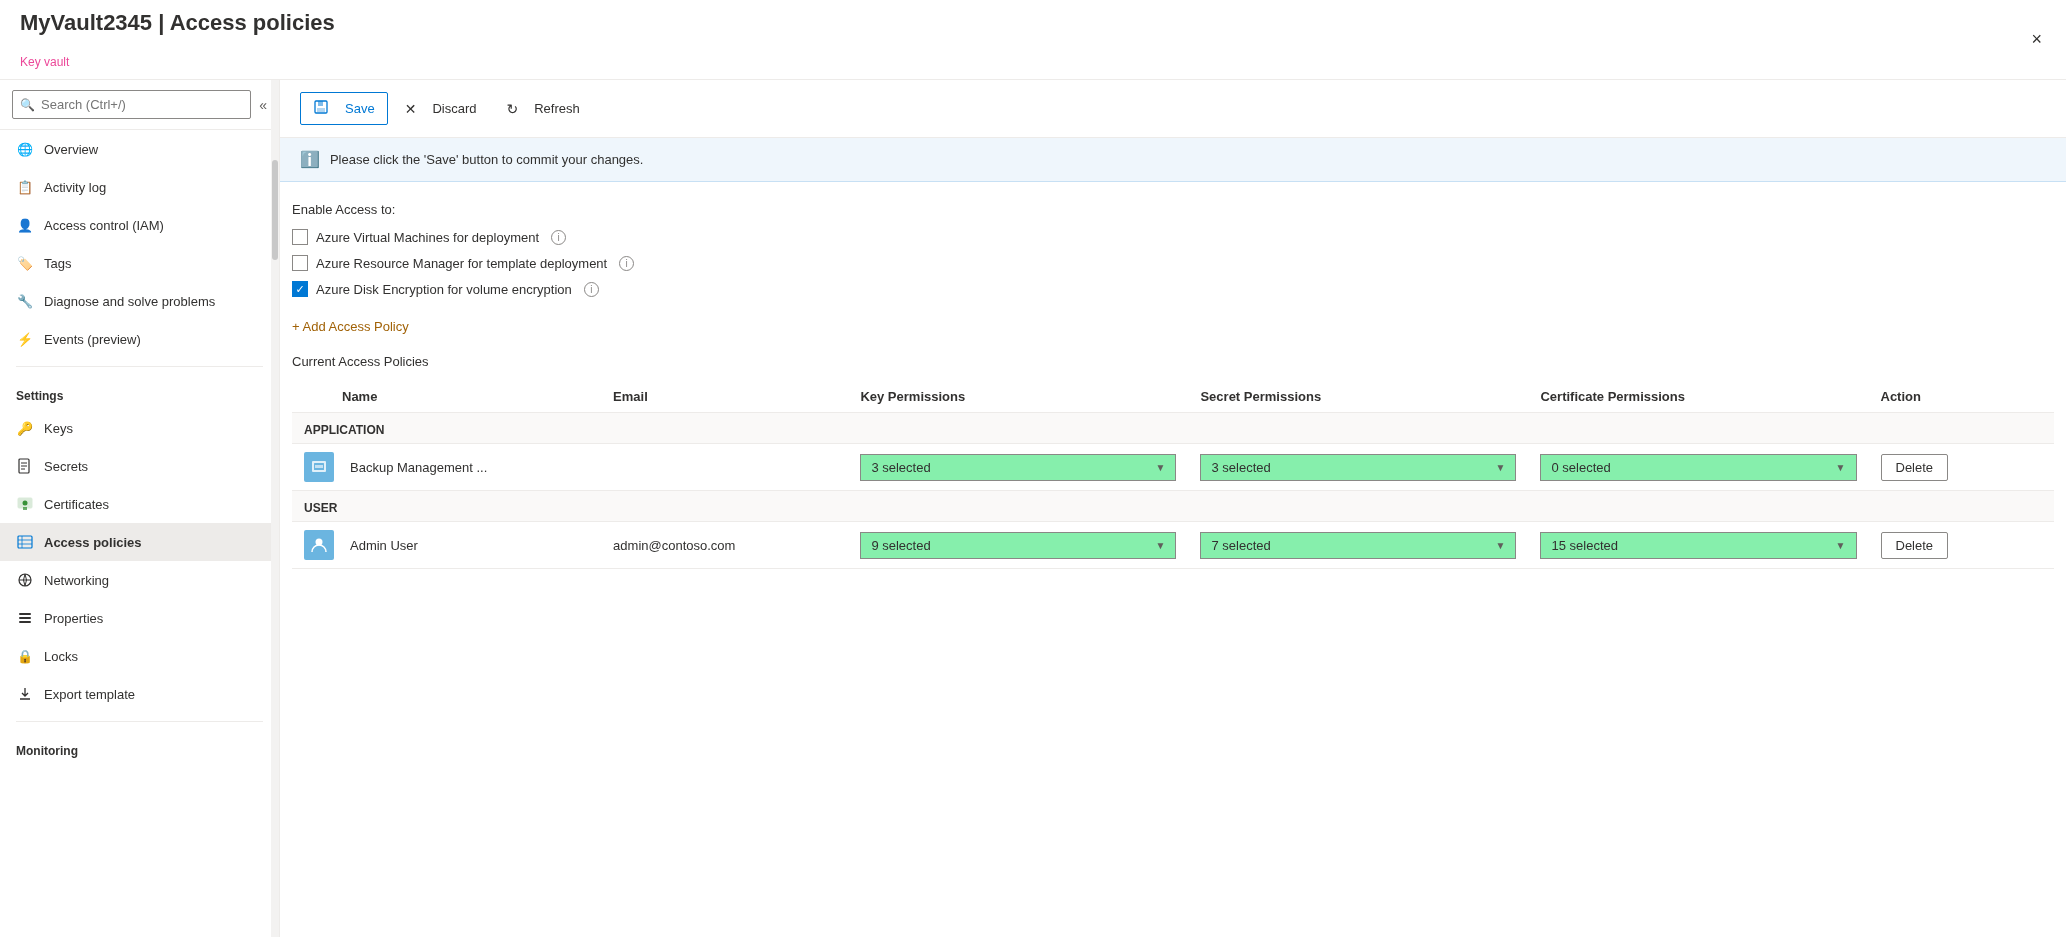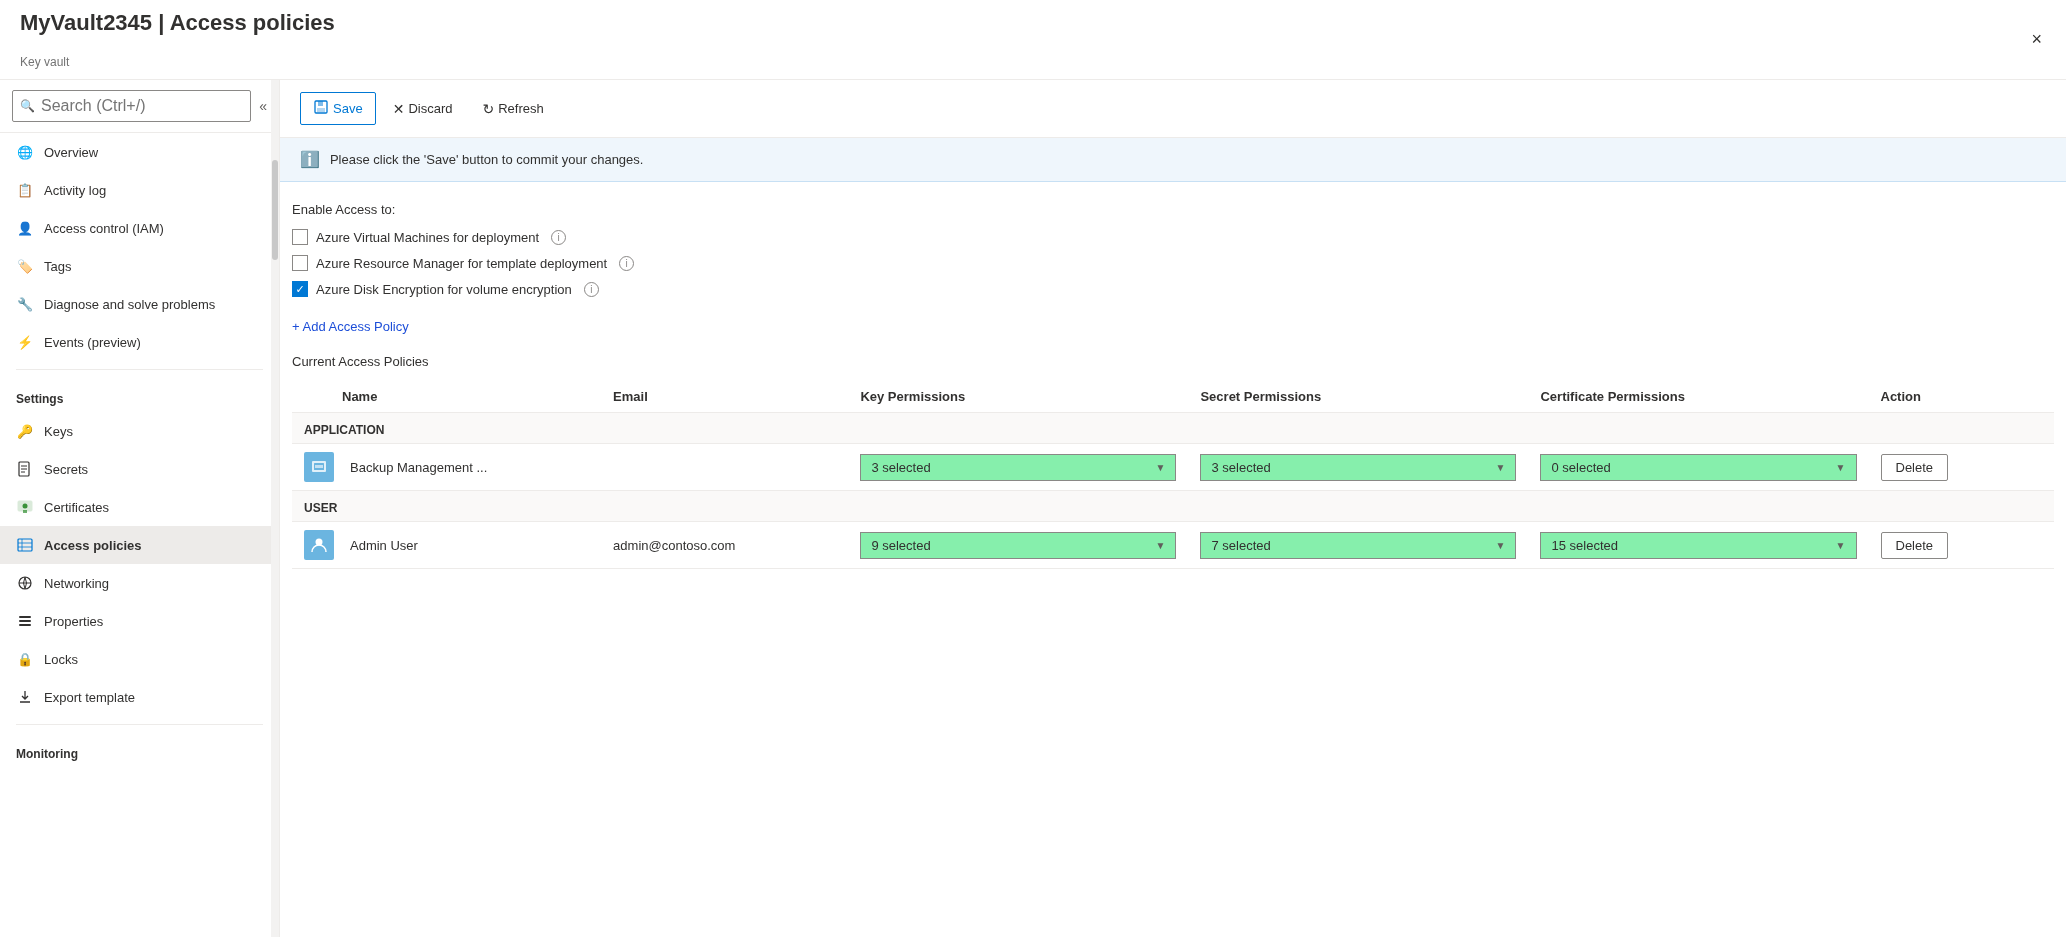--- a/index.html
+++ b/index.html
@@ -4,21 +4,21 @@
   <style>
     * { box-sizing: border-box; margin: 0; padding: 0; }
     body { font-family: 'Segoe UI', Arial, sans-serif; font-size: 13px; color: #323130; background: #fff; overflow: hidden; }
 
     .app-container { display: flex; flex-direction: column; width: 2066px; height: 937px; }
 
     
     .header { display: flex; align-items: center; justify-content: space-between; padding: 10px 20px; border-bottom: 1px solid #edebe9; min-height: 70px; }
     .header-left { display: flex; flex-direction: column; }
     .header-title { font-size: 22px; font-weight: 600; color: #323130; }
-    .header-subtitle { font-size: 12px; color: #737373; margin-top: 19px; }
+    .header-subtitle { font-size: 12px; color: #ec4899; margin-top: 19px; }
     .header-close { cursor: pointer; font-size: 18px; color: #323130; padding: 4px; }
 
     
     .body { display: flex; flex: 1; overflow: hidden; }
 
     
     .sidebar { width: 280px; min-width: 280px; border-right: 1px solid #edebe9; display: flex; flex-direction: column; overflow-y: auto; background: #fff; }
     .sidebar-search { padding: 10px 12px; border-bottom: 1px solid #edebe9; }
     .sidebar-search input { width: 100%; padding: 6px 10px 6px 28px; border: 1px solid #8a8886; border-radius: 2px; font-size: 13px; color: #323130; background: #fff; }
     .search-wrapper { position: relative; }
@@ -30,42 +30,42 @@
     .nav-icon { width: 18px; height: 18px; display: flex; align-items: center; justify-content: center; flex-shrink: 0; }
 
     .section-label { padding: 14px 16px 6px 16px; font-size: 12px; font-weight: 700; color: #323130; }
     .section-divider { border: none; border-top: 1px solid #edebe9; margin: 8px 16px; }
 
     
     .main { flex: 1; overflow-y: auto; display: flex; flex-direction: column; }
 
     
     .toolbar { display: flex; align-items: center; padding: 12px 20px; gap: 4px; border-bottom: 1px solid #edebe9; }
-    .toolbar-btn { display: flex; align-items: center; gap: 4px; padding: 6px 12px; background: transparent; border: 1px solid transparent; cursor: pointer; font-size: 13px; color: #323130; border-radius: 2px; }
+    .toolbar-btn { display: flex; align-items: center; gap: 16px; padding: 6px 12px; background: transparent; border: 1px solid transparent; cursor: pointer; font-size: 13px; color: #323130; border-radius: 2px; }
     .toolbar-btn.primary { border-color: #0078d4; color: #0078d4; }
     .toolbar-btn .btn-icon { font-size: 14px; }
 
     
     .info-banner { display: flex; align-items: center; gap: 10px; padding: 12px 20px; background: #eff6fc; border-bottom: 1px solid #c7e0f4; margin: 0; }
     .info-icon { color: #0078d4; font-size: 16px; flex-shrink: 0; }
     .info-text { font-size: 13px; color: #323130; }
 
     
     .content { padding: 20px 12px; }
 
     .enable-access-label { font-size: 13px; font-weight: 400; color: #323130; margin-bottom: 12px; }
 
     .checkbox-row { display: flex; align-items: center; gap: 8px; margin-bottom: 10px; }
     .checkbox-box { width: 16px; height: 16px; border: 1px solid #8a8886; background: #fff; flex-shrink: 0; display: flex; align-items: center; justify-content: center; cursor: pointer; }
     .checkbox-box.checked { background: #0078d4; border-color: #0078d4; }
     .checkbox-box.checked::after { content: '✓'; color: #fff; font-size: 11px; }
     .checkbox-label { font-size: 13px; color: #323130; }
     .info-circle { width: 15px; height: 15px; border: 1px solid #8a8886; border-radius: 50%; display: inline-flex; align-items: center; justify-content: center; font-size: 10px; color: #8a8886; cursor: pointer; margin-left: 4px; }
 
-    .add-policy-link { color: #1d4ed8; font-size: 13px; cursor: pointer; margin-top: 12px; margin-bottom: 20px; display: inline-block; }
+    .add-policy-link { color: #a16207; font-size: 13px; cursor: pointer; margin-top: 12px; margin-bottom: 20px; display: inline-block; }
 
     .current-policies-label { font-size: 13px; font-weight: 400; color: #323130; margin-bottom: 12px; }
 
     
     .policy-table { width: 100%; border-collapse: collapse; }
     .policy-table th { text-align: left; font-size: 13px; font-weight: 600; color: #323130; padding: 8px 12px; border-bottom: 1px solid #edebe9; }
     .policy-table td { padding: 8px 12px; border-bottom: 1px solid #edebe9; font-size: 13px; color: #323130; vertical-align: middle; }
     .section-header-row td { font-size: 12px; font-weight: 700; color: #323130; padding: 10px 12px 6px; background: #faf9f8; border-top: 1px solid #edebe9; }
 
     .select-dropdown { display: flex; align-items: center; justify-content: space-between; padding: 5px 10px; border: 1px solid #8a8886; min-width: 160px; cursor: pointer; background: #86efac; font-size: 13px; color: #323130; }
@@ -95,21 +95,21 @@
     <div class="header-close">×</div>
   </div>
 
   <div class="body">
 
     <div class="sidebar sidebar-wrapper">
       <div class="sidebar-search">
         <div class="search-row">
           <div class="search-wrapper" style="flex:1; position:relative;">
             <span class="search-icon-inner">🔍</span>
-            <input type="text" style="width: 100%; padding: 6px 10px 6px 28px; border: 1px solid rgb(138, 136, 134); border-radius: 2px; font-size: 16px;" placeholder="Search (Ctrl+/)">
+            <input type="text" style="width: 100%; padding: 6px 10px 6px 28px; border: 1px solid rgb(138, 136, 134); border-radius: 2px; font-size: 13px;" placeholder="Search (Ctrl+/)">
           </div>
           <div style="margin-left:8px;cursor:pointer;color:#605e5c;font-size:14px;">«</div>
         </div>
       </div>
 
       <div class="nav-item">
         <div class="nav-icon">🌐</div>
         <span>Overview</span>
       </div>
       <div class="nav-item">

